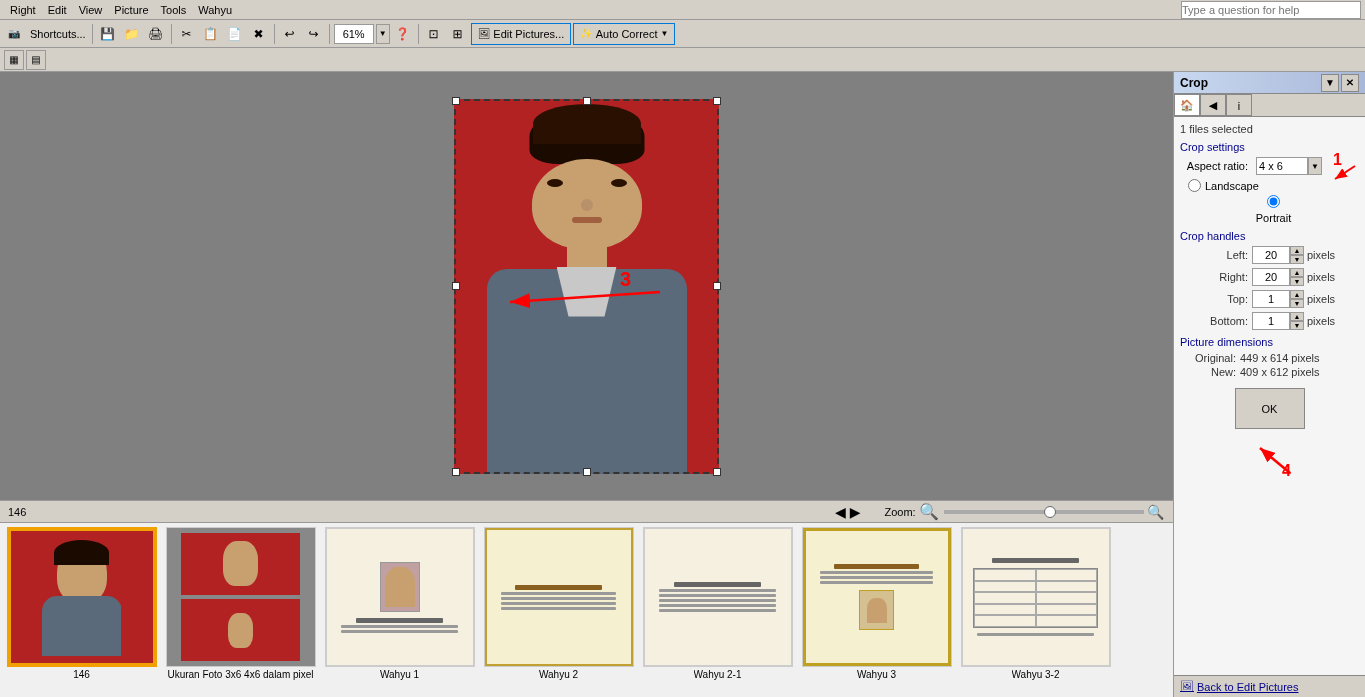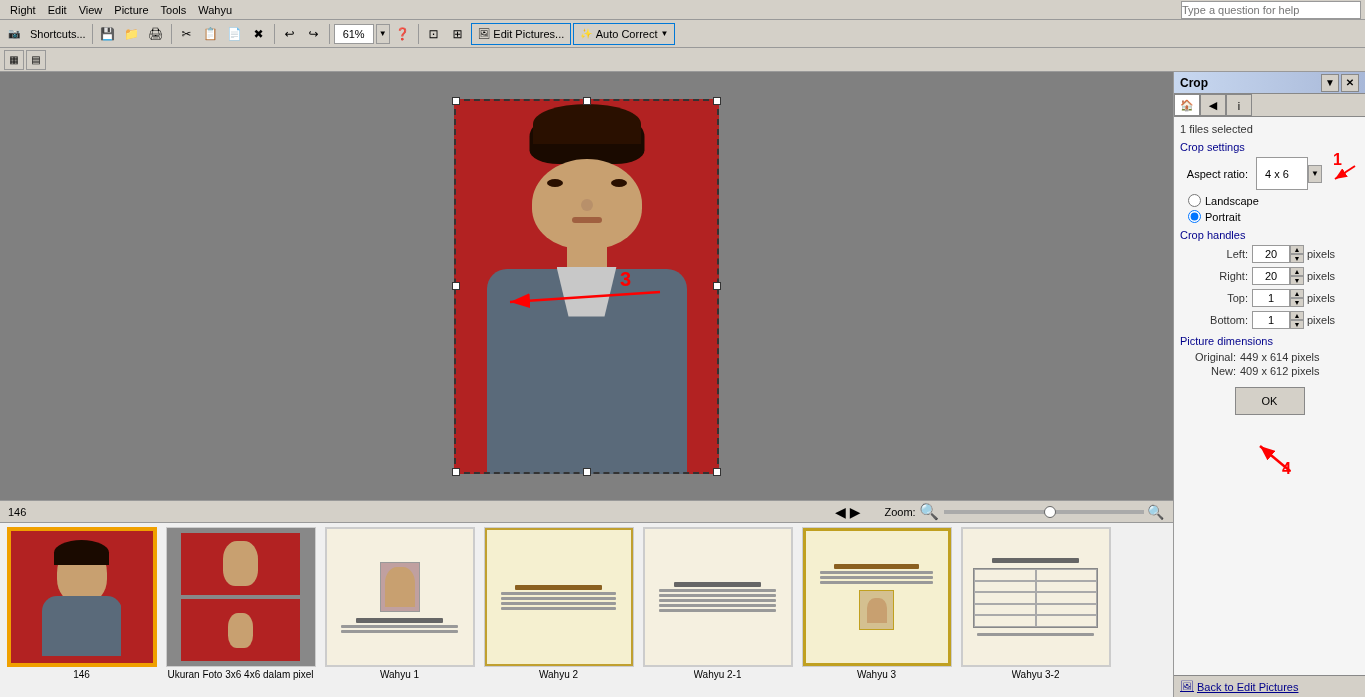--- a/index.html
+++ b/index.html
@@ -74,21 +74,21 @@
     .field-unit { padding-left: 3px; color: #333; }
     .radio-row { display: flex; align-items: center; margin-bottom: 3px; font-size: 11px; gap: 4px; margin-left: 8px; }
     .radio-row input { margin: 0; }
     .aspect-row { display: flex; align-items: center; margin-bottom: 4px; font-size: 11px; gap: 4px; }
     .aspect-label { width: 72px; text-align: right; padding-right: 4px; }
     .aspect-select { width: 52px; height: 18px; border: 1px solid #999; background: white; font-size: 11px; }
     .aspect-dropdown { width: 14px; height: 18px; background: #d4d0c8; border: 1px solid #999; cursor: pointer; display: flex; align-items: center; justify-content: center; font-size: 8px; }
     .dim-row { display: flex; align-items: center; font-size: 11px; margin-bottom: 2px; }
     .dim-label { width: 60px; text-align: right; padding-right: 4px; color: #333; }
     .dim-value { color: #333; }
-    .ok-btn { display: block; margin: 8px auto 21px; width: 70px; height: 28px; background: #d4d0c8; border: 1px solid #888; cursor: pointer; font-size: 11px; }
+    .ok-btn { display: block; margin: 8px auto 9px; width: 70px; height: 41px; background: #d4d0c8; border: 1px solid #888; cursor: pointer; font-size: 11px; }
 
     
     .num-badge { color: red; font-weight: bold; font-size: 16px; }
     .annotation-1 { position: absolute; top: 2px; right: 2px; }
 
     
     .big-arrow { position: absolute; pointer-events: none; }
 
     
     .back-link { background: #d4d0c8; border-top: 1px solid #888; padding: 4px 6px; font-size: 11px; color: #00008b; cursor: pointer; text-decoration: underline; display: flex; align-items: center; gap: 3px; }
@@ -354,40 +354,40 @@
     </div>
 
     <div class="panel-content">
       <div class="files-selected">1 files selected</div>
 
       <div class="section-title">Crop settings</div>
 
       <div class="aspect-row">
         <span class="aspect-label">Aspect ratio:</span>
         <div style="display:flex;align-items:center;position:relative;">
-          <input type="text" class="aspect-select" style="width: 52px; height: 33px; border: 1px solid rgb(153, 153, 153); font-size: 11px; padding: 0px 8px;" value="4 x 6">
+          <input type="text" class="aspect-select" style="width: 52px; height: 18px; border: 1px solid rgb(153, 153, 153); font-size: 11px; padding: 0px 2px;" value="4 x 6">
           <div class="aspect-dropdown">▼</div>
 
           <span class="num-badge annotation-1" style="position:absolute;right:-20px;top:-6px;">1</span>
           <svg style="position:absolute;right:-35px;top:4px;width:30px;height:30px;" viewBox="0 0 30 30">
             <defs>
               <marker id="arr1" markerWidth="6" markerHeight="5" refX="6" refY="2.5" orient="auto">
                 <polygon points="0 0, 6 2.5, 0 5" fill="red"></polygon>
               </marker>
             </defs>
             <line x1="28" y1="5" x2="8" y2="18" stroke="red" stroke-width="2" marker-end="url(#arr1)"></line>
           </svg>
         </div>
       </div>
 
       <div class="radio-row">
         <input type="radio" name="orientation" id="landscape" style="">
         <label for="landscape">Landscape</label>
       </div>
-      <div class="radio-row" style="position:relative;">
+      <div class="radio-row" style="position:relative;flex-direction:column;">
         <input type="radio" name="orientation" id="portrait" checked="" style="">
         <label for="portrait">Portrait</label>
 
         <svg style="position:absolute;right:-30px;top:4px;width:25px;height:20px;" viewBox="0 0 25 20">
           <defs>
             <marker id="arr2" markerWidth="6" markerHeight="5" refX="6" refY="2.5" orient="auto">
               <polygon points="0 0, 6 2.5, 0 5" fill="red"></polygon>
             </marker>
           </defs>
           <line x1="23" y1="4" x2="5" y2="12" stroke="red" stroke-width="2" marker-end="url(#arr2)"></line>

